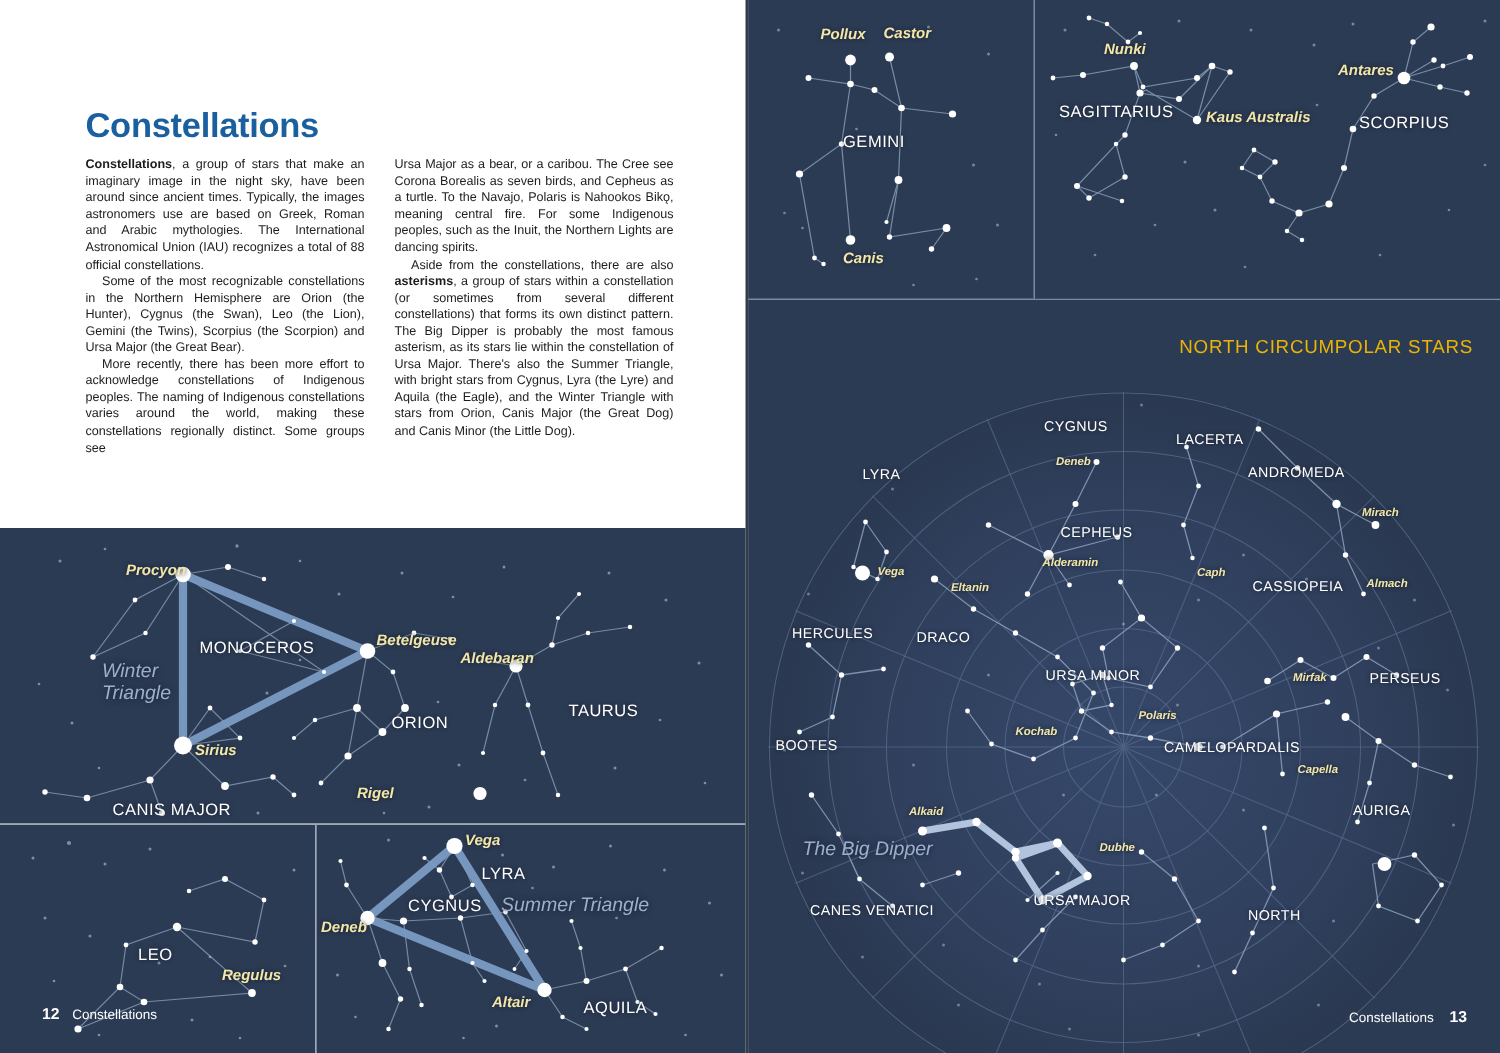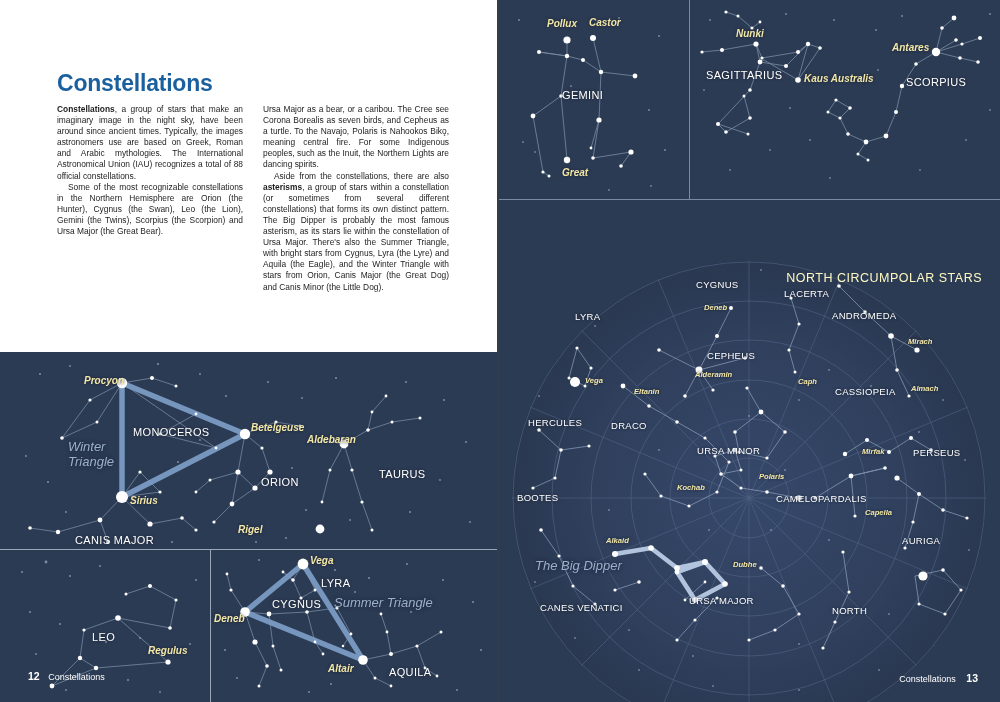--- a/index.html
+++ b/index.html
@@ -58,39 +58,40 @@
     color:#f2e7a8;font-size:10px;font-style:italic;font-weight:bold;
     text-shadow:0 0 3px rgba(20,28,42,.9);
   }
   .star.sm{font-size:7.6px;}
   .aster{
     color:#9bb0cc;font-size:13px;font-style:italic;font-weight:normal;
     text-shadow:0 0 4px rgba(20,28,42,.8);
   }
   .aster.two{line-height:15px;}
   .chart-head{
-    color:#fef9c3;font-size:12.5px;letter-spacing:.5px;font-weight:normal;margin-top:47px;
+    color:#eab308;font-size:12.5px;letter-spacing:.5px;font-weight:normal;
   }
   .folio{position:absolute;white-space:nowrap;color:#ffffff;font-size:9px;}
   .folio .num{font-weight:bold;font-size:10.5px;}
   .folio .word{font-weight:normal;}
 </style>
 </head>
 <body>
 
 <div class="spread">
 
   <div class="page-left">
 
     <div class="text-area">
       <div class="title">Constellations</div>
       <div class="cols">
         <div class="col c1">
           <p><b>Constellations</b>, a group of stars that make an imaginary image in the night sky, have been around since ancient times. Typically, the images astronomers use are based on Greek, Roman and Arabic mythologies. The International Astronomical Union (IAU) recognizes a total of 88 official constellations.</p>
           <p class="indent">Some of the most recognizable constellations in the Northern Hemisphere are Orion (the Hunter), Cygnus (the Swan), Leo (the Lion), Gemini (the Twins), Scorpius (the Scorpion) and Ursa Major (the Great Bear).</p>
+          <p class="indent">More recently, there has been more effort to acknowledge constellations of Indigenous peoples. The naming of Indigenous constellations varies around the world, making these constellations regionally distinct. Some groups see</p>
         </div>
         <div class="col c2">
           <p>Ursa Major as a bear, or a caribou. The Cree see Corona Borealis as seven birds, and Cepheus as a turtle. To the Navajo, Polaris is Nahookos Bikǫ, meaning central fire. For some Indigenous peoples, such as the Inuit, the Northern Lights are dancing spirits.</p>
           <p class="indent">Aside from the constellations, there are also <b>asterisms</b>, a group of stars within a constellation (or sometimes from several different constellations) that forms its own distinct pattern. The Big Dipper is probably the most famous asterism, as its stars lie within the constellation of Ursa Major. There's also the Summer Triangle, with bright stars from Cygnus, Lyra (the Lyre) and Aquila (the Eagle), and the Winter Triangle with stars from Orion, Canis Major (the Great Dog) and Canis Minor (the Little Dog).</p>
         </div>
       </div>
     </div>
 
     <div class="sky p-winter">
       <svg viewBox="0 0 497 197" preserveAspectRatio="none">
@@ -370,21 +371,21 @@
           <circle cx="150" cy="110" r="1"></circle>
             <circle cx="166" cy="150" r="1"></circle>
           <circle cx="24" cy="142" r="0.9"></circle>
             <circle cx="36" cy="152" r="0.9"></circle>
           <circle cx="110" cy="190" r="0.9"></circle>
             <circle cx="152" cy="186" r="0.9"></circle>
         </g>
       </svg>
       <div class="lbl star" style="left:48px;top:18px;">Pollux</div>
       <div class="lbl star" style="left:90px;top:17px;">Castor</div>
-      <div class="lbl star" style="left:63px;top:167px;">Great</div>
+      <div class="lbl star" style="left:63px;top:167px;">Canis</div>
       <div class="lbl const" style="left:63px;top:89px;">GEMINI</div>
     </div>
 
     <div class="divider-v" style="left:190px;top:0;height:199px;"></div>
     <div class="divider-h" style="left:0;top:199px;width:501px;"></div>
 
     <div class="sky p-sagsco">
       <svg viewBox="0 0 310 199" preserveAspectRatio="none">
         <g stroke="#8fa3bd" stroke-width="0.8" fill="none" opacity="0.78">
           <path d="M12,52 L32,50 L66,44 L72,58 L108,52 L118,44 L130,48"></path>

